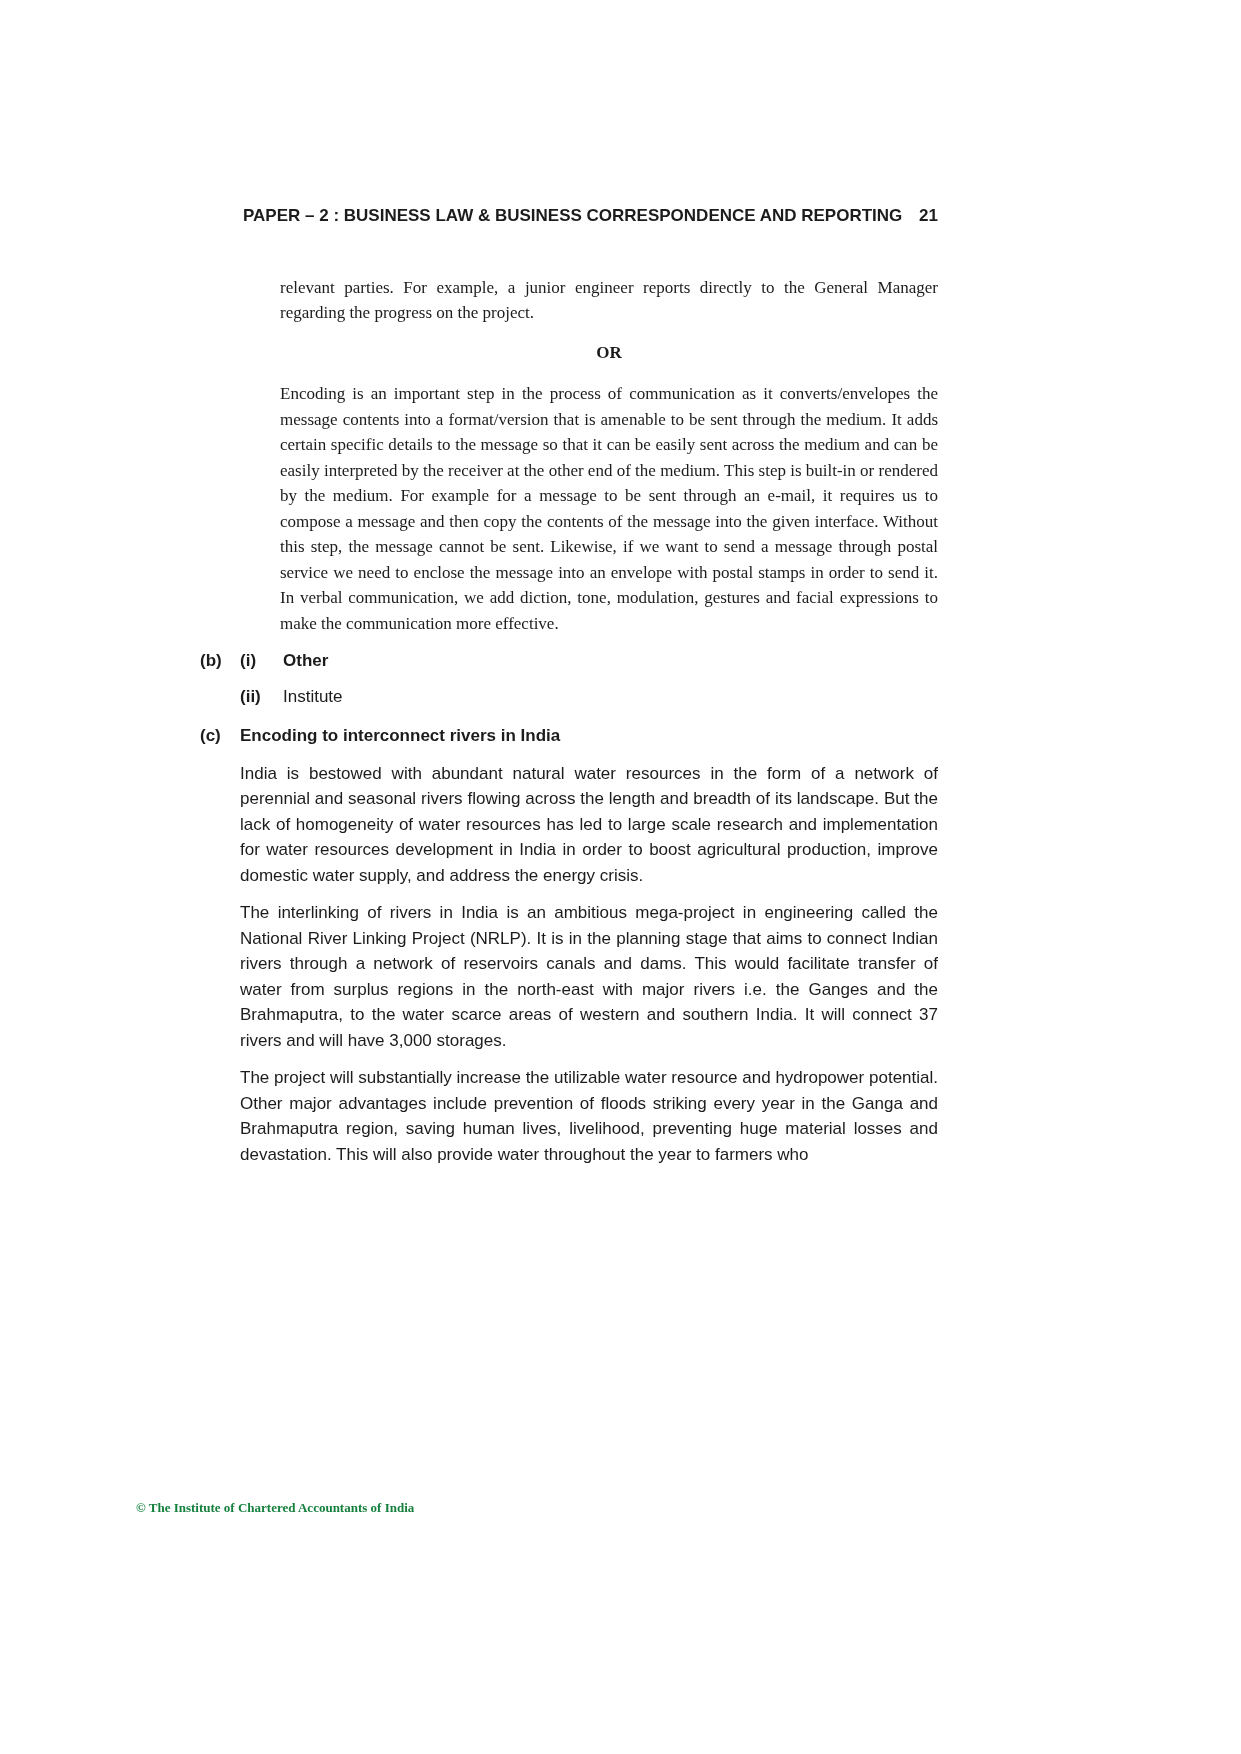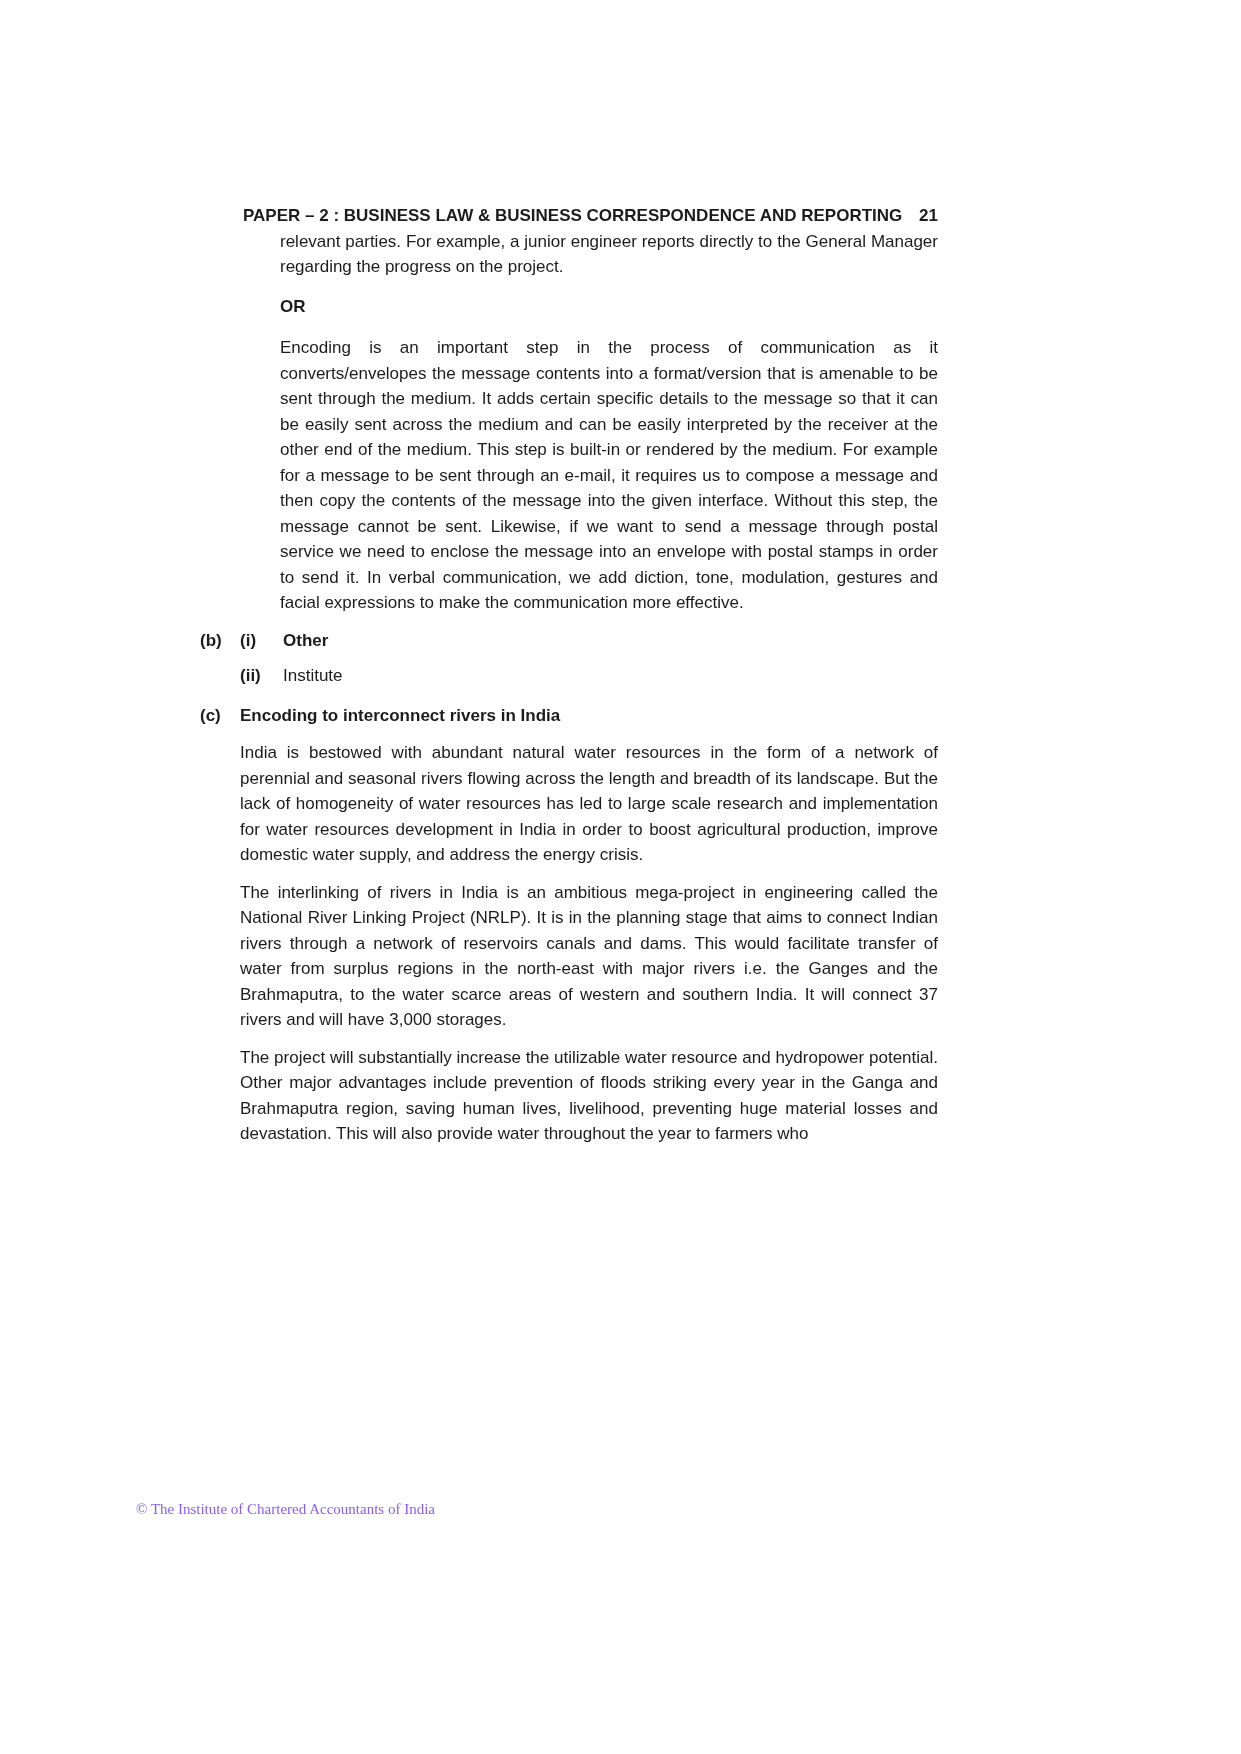--- a/index.html
+++ b/index.html
@@ -29,29 +29,32 @@
     align-items: flex-start;
     margin-left: 43px;
     font-weight: bold;
     font-size: 17px;
     white-space: nowrap;
   }
   .page-header .pagenum {
     margin-left: auto;
   }
   .answer-block {
+    margin-top: 46px;
     margin-left: 80px;
+    font-family: Liberation Serif, serif;
   }
   p {
     margin: 0 0 12px 0;
   }
   .just {
     text-align: justify;
   }
   .or-divider {
+    text-align: center;
     font-weight: bold;
     margin: 14px 0 16px 0;
   }
   .item-row {
     display: grid;
     grid-template-columns: 40px 43px 1fr;
     margin-top: 10px;
     margin-bottom: 10px;
   }
   .item-row-c {
@@ -70,23 +73,23 @@
     margin-left: 40px;
   }
   .byline {
     margin-bottom: 14px;
   }
   .footer-copyright {
     position: absolute;
     left: 136px;
     top: 1498px;
     font-family: "Liberation Serif", serif;
-    font-weight: normal;
-    font-size: 15px;
-    color: #8b5cf6;
+    font-weight: bold;
+    font-size: 13px;
+    color: #15803d;
   }
 </style>
 </head>
 <body>
 
 <div class="page">
 
   <div class="content-column">
 
     <div class="page-header">

